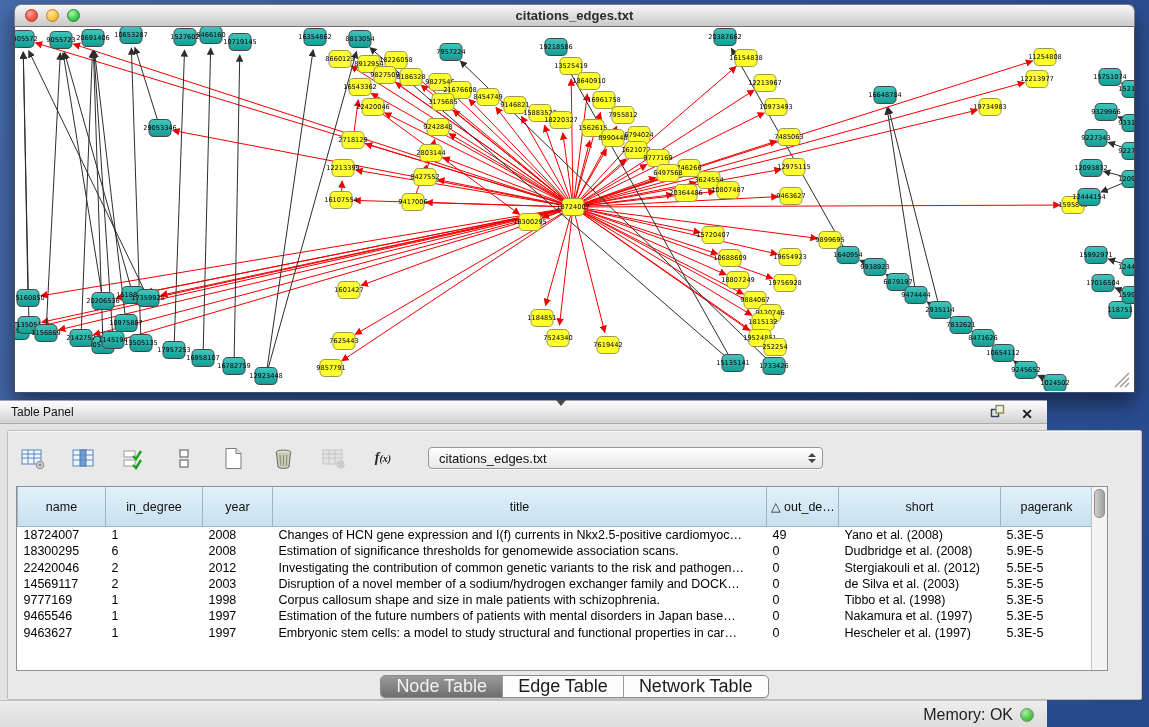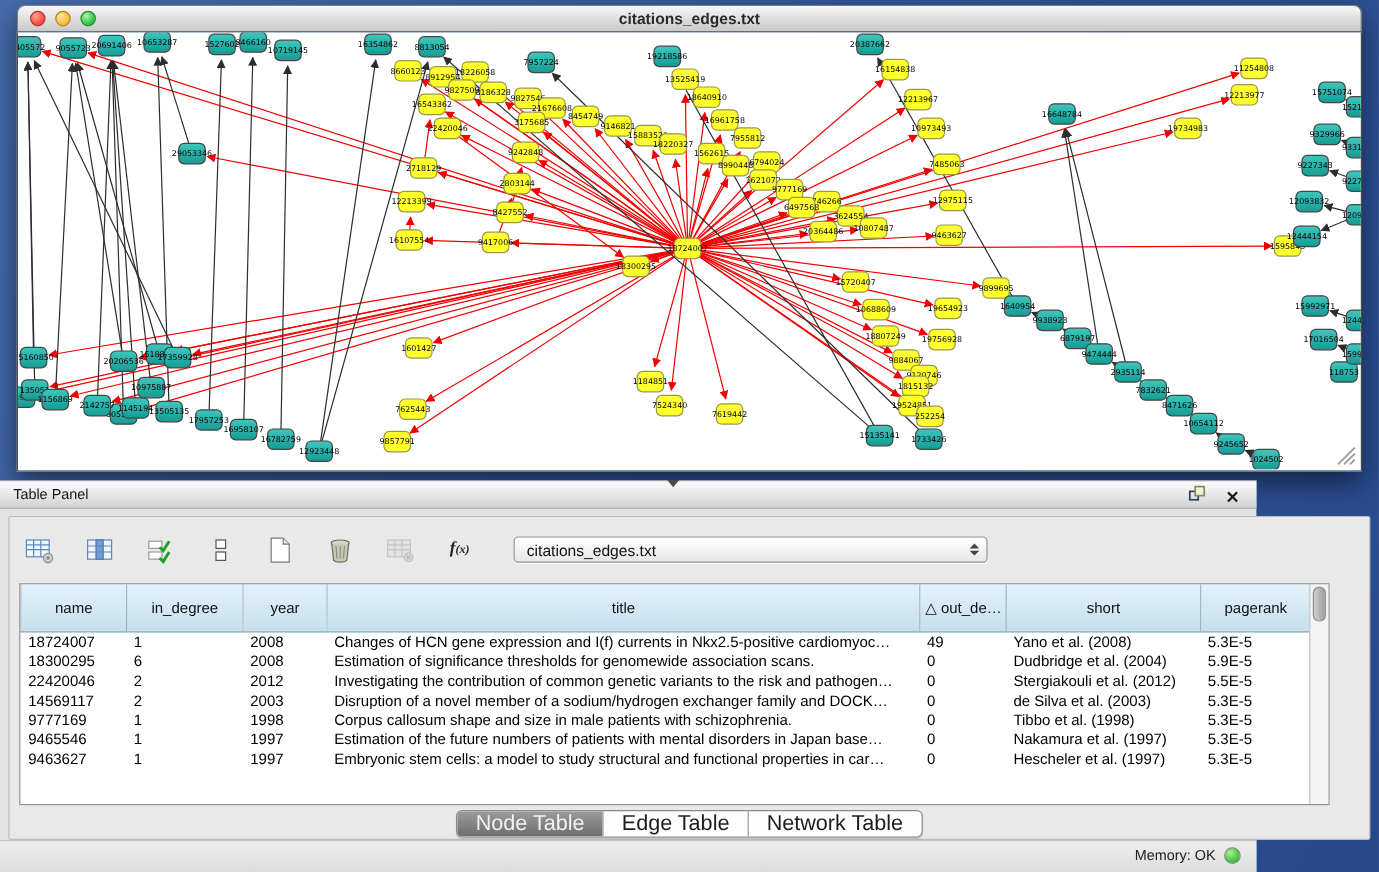--- a/index.html
+++ b/index.html
@@ -53,21 +53,21 @@
     background:linear-gradient(90deg,#d0d0d0,#9e9e9e);border:1px solid #8f8f8f;}
   .tabs{position:absolute;left:0;width:100%;top:244px;display:flex;justify-content:center;}
   .seg{display:flex;height:21px;border:1px solid #8a8a8a;border-radius:5px;overflow:hidden;background:#fdfdfd;
     box-shadow:0 1px 1px rgba(0,0,0,.15);}
   .seg button{border:none;background:transparent;font-family:"Liberation Sans",sans-serif;font-size:18px;color:#1c1c1c;
     padding:0 15px;border-left:1px solid #9b9b9b;line-height:21px;}
   .seg button:first-child{border-left:none;}
   .seg button.active{background:linear-gradient(#9b9b9b,#6e6e6e);color:#f2f2f2;}
   .statusbar{position:absolute;left:0;bottom:0;width:100%;height:26px;border-top:1px solid #c2c2c2;
     background:linear-gradient(#ededed,#dddddd);}
-  .memory{position:absolute;right:13px;top:5px;display:flex;align-items:center;gap:7px;font-size:12px;color:#222;}
+  .memory{position:absolute;right:13px;top:5px;display:flex;align-items:center;gap:7px;font-size:16px;color:#222;}
   .dot{width:14px;height:14px;border-radius:50%;box-sizing:border-box;
     background:radial-gradient(circle at 35% 30%,#a9eda0,#46c93f 60%,#2fa32b);border:1px solid #8b8b8b;}
   .notch{position:absolute;left:556px;top:-1px;width:0;height:0;
     border-left:5px solid transparent;border-right:5px solid transparent;border-top:6px solid #4a4a4a;}
 </style>
 </head>
 <body>
 
 <div class="graph-window">
   <div class="titlebar">
@@ -807,21 +807,21 @@
               <td>49</td>
               <td>Yano et al. (2008)</td>
               <td>5.3E-5</td>
             </tr>
             <tr>
               <td>18300295</td>
               <td>6</td>
               <td>2008</td>
               <td>Estimation of significance thresholds for genomewide association scans.</td>
               <td>0</td>
-              <td>Dudbridge et al. (2004)</td>
+              <td>Dudbridge et al. (2008)</td>
               <td>5.9E-5</td>
             </tr>
             <tr>
               <td>22420046</td>
               <td>2</td>
               <td>2012</td>
               <td>Investigating the contribution of common genetic variants to the risk and pathogen…</td>
               <td>0</td>
               <td>Stergiakouli et al. (2012)</td>
               <td>5.5E-5</td>

